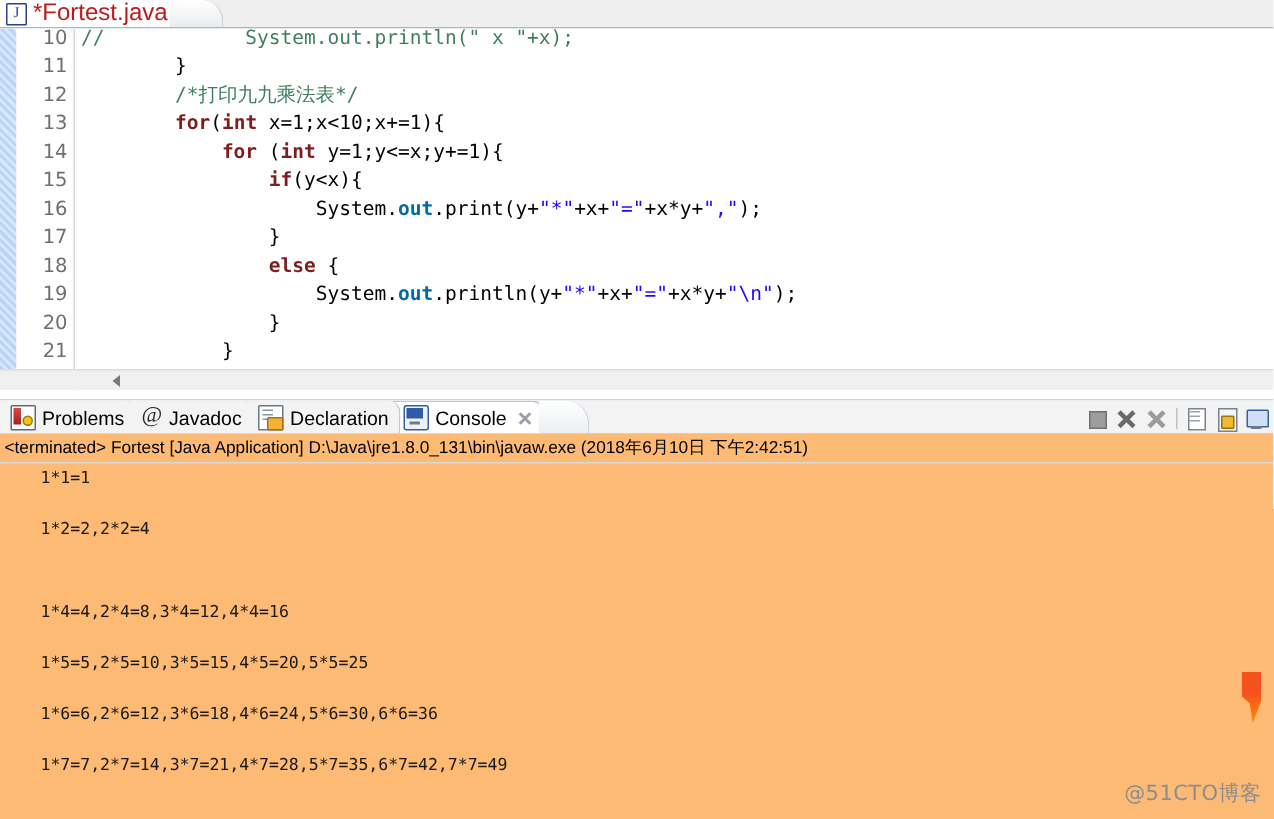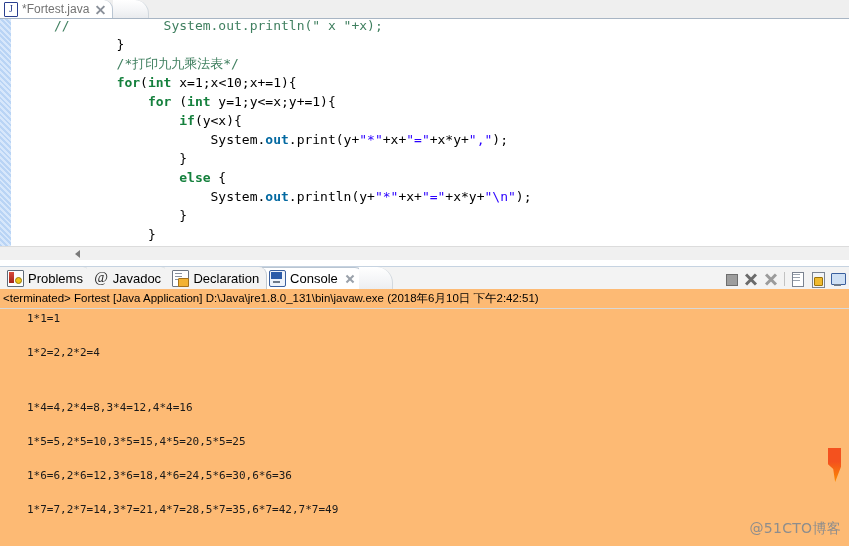--- a/index.html
+++ b/index.html
@@ -41,21 +41,21 @@
     border-radius: 1px;
     flex: none;
   }
   .editor-tab .jfile-icon:after {
     content: "J";
     position: absolute; left: 0; right: 0; top: -1px;
     font-size: 10px; line-height: 13px; text-align: center;
     color: #2a3f8f; font-family: "Liberation Serif", serif;
   }
   .editor-tab .tab-title {
-    font-size: 12px; color: #737373; white-space: nowrap;
+    font-size: 16px; color: #b91c1c; white-space: nowrap;
     font-family: "Liberation Sans", sans-serif;
   }
   .tab-close {
     margin-left: 6px; width: 11px; height: 11px;
     position: relative; flex: none;
   }
   .tab-close:before, .tab-close:after {
     content: ""; position: absolute; left: 0; top: 5px;
     width: 11px; height: 2px; background: #8a9099;
   }
@@ -94,21 +94,21 @@
   #code-lines {
     position: absolute; left: 54px; top: 0; right: 0; height: 227px;
     font-family: "DejaVu Sans Mono", monospace;
     font-size: 13px;
     white-space: pre;
   }
   .cline {
     position: absolute; left: 0; height: 19px; line-height: 19px;
     white-space: pre;
   }
-  .kw      { color: #15803d; font-weight: bold; }
+  .kw      { color: #7f1d1d; font-weight: bold; }
   .cmt     { color: #3f7f5f; }
   .str     { color: #2a00ff; }
   .fld     { color: #0369a1; font-weight: bold; }
   .plain   { color: #000000; }
 
   #editor-hscroll {
     position: absolute; left: 49px; top: 246px; width: 800px; height: 14px;
     background: #f0f0f0; border-top: 1px solid #dcdcdc;
   }
   #editor-hscroll .arrow-left {
@@ -313,20 +313,34 @@
   <div class="editor-tab" id="editor-tab">
     <span class="jfile-icon"></span>
     <span class="tab-title">*Fortest.java</span>
     <span class="tab-close"></span>
   </div>
   <div class="tab-curve" id="editor-tab-curve" style="left: 113.359px;"></div>
 </div>
 
 <div id="code-area">
   <div id="folding-strip"></div>
+  <div id="gutter">
+      <div class="lineno" style="top: -3px;">10</div>
+      <div class="lineno" style="top: 16px;">11</div>
+      <div class="lineno" style="top: 35px;">12</div>
+      <div class="lineno" style="top: 54px;">13</div>
+      <div class="lineno" style="top: 73px;">14</div>
+      <div class="lineno" style="top: 92px;">15</div>
+      <div class="lineno" style="top: 111px;">16</div>
+      <div class="lineno" style="top: 130px;">17</div>
+      <div class="lineno" style="top: 149px;">18</div>
+      <div class="lineno" style="top: 168px;">19</div>
+      <div class="lineno" style="top: 187px;">20</div>
+      <div class="lineno" style="top: 206px;">21</div>
+    </div>
   <div id="code-lines"><div class="cline" style="top: -3px;"><span class="cmt">//</span><span class="cmt">            System.out.println(" x "+x);</span></div><div class="cline" style="top: 16px;"><span class="plain">        }</span></div><div class="cline" style="top: 35px;"><span class="cmt">        /*打印九九乘法表*/</span></div><div class="cline" style="top: 54px;"><span class="plain">        </span><span class="kw">for</span><span class="plain">(</span><span class="kw">int</span><span class="plain"> x=1;x&lt;10;x+=1){</span></div><div class="cline" style="top: 73px;"><span class="plain">            </span><span class="kw">for</span><span class="plain"> (</span><span class="kw">int</span><span class="plain"> y=1;y&lt;=x;y+=1){</span></div><div class="cline" style="top: 92px;"><span class="plain">                </span><span class="kw">if</span><span class="plain">(y&lt;x){</span></div><div class="cline" style="top: 111px;"><span class="plain">                    System.</span><span class="fld">out</span><span class="plain">.print(y+</span><span class="str">"*"</span><span class="plain">+x+</span><span class="str">"="</span><span class="plain">+x*y+</span><span class="str">","</span><span class="plain">);</span></div><div class="cline" style="top: 130px;"><span class="plain">                }</span></div><div class="cline" style="top: 149px;"><span class="plain">                </span><span class="kw">else</span><span class="plain"> {</span></div><div class="cline" style="top: 168px;"><span class="plain">                    System.</span><span class="fld">out</span><span class="plain">.println(y+</span><span class="str">"*"</span><span class="plain">+x+</span><span class="str">"="</span><span class="plain">+x*y+</span><span class="str">"\n"</span><span class="plain">);</span></div><div class="cline" style="top: 187px;"><span class="plain">                }</span></div><div class="cline" style="top: 206px;"><span class="plain">            }</span></div></div>
 </div>
 <div id="editor-bottom-fill"></div>
 <div id="editor-hscroll">
   <span class="arrow-left"></span>
 </div>
 <div id="editor-sep"></div>
 <div id="editor-sep-line"></div>
 
 <div id="view-tabbar">

